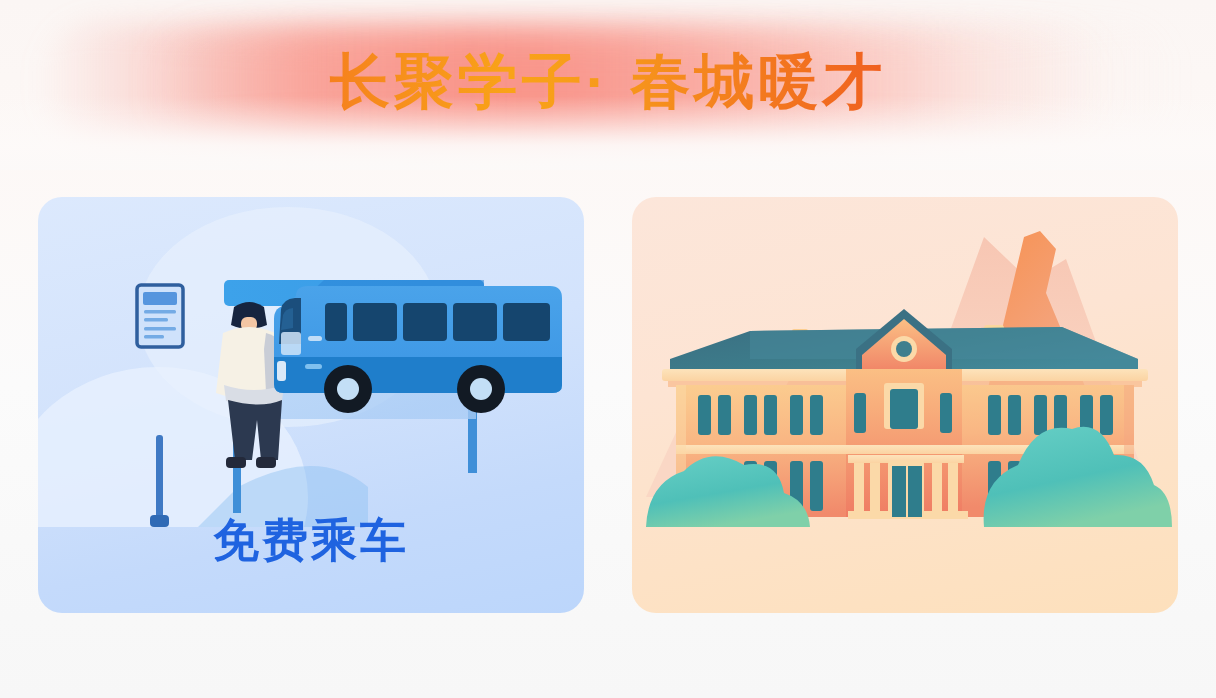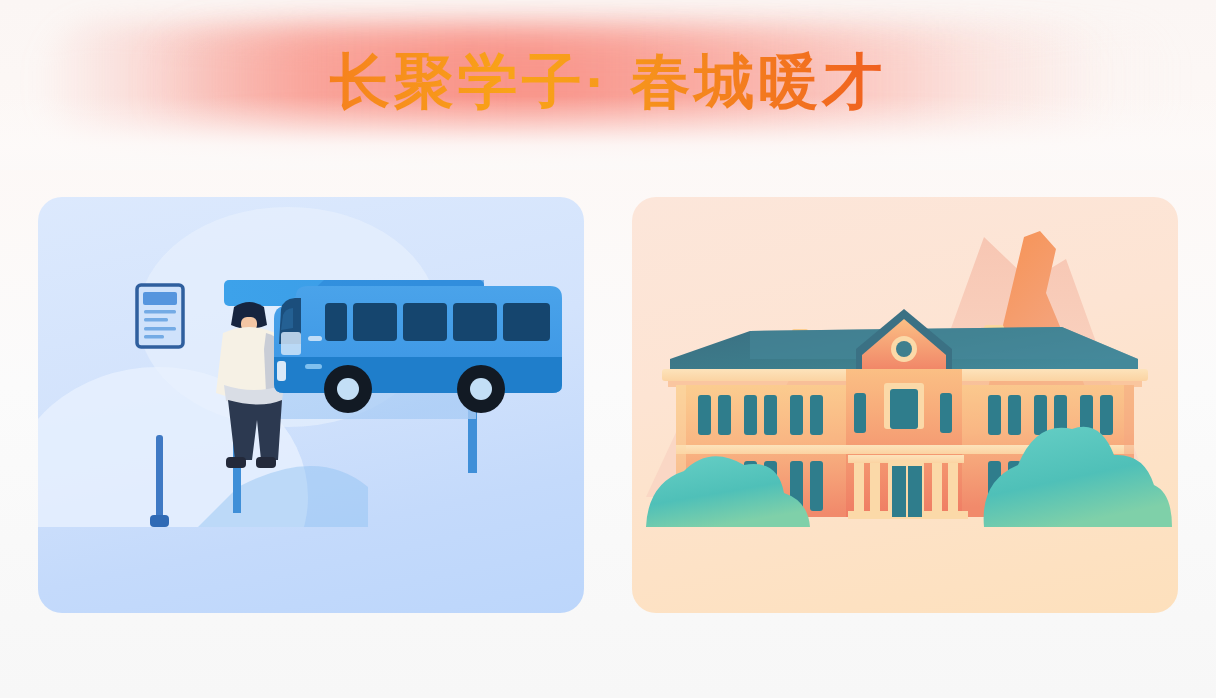--- a/index.html
+++ b/index.html
@@ -225,20 +225,21 @@
               <g>
                 <circle cx="310" cy="192" r="24" fill="#121a24"></circle>
                 <circle cx="310" cy="192" r="11" fill="#c3dff6"></circle>
                 <circle cx="443" cy="192" r="24" fill="#121a24"></circle>
                 <circle cx="443" cy="192" r="11" fill="#c3dff6"></circle>
               </g>
             </g>
           </g>
         </svg>
       </div>
+      <div class="card-title title-blue">免费乘车</div>
     </div>
 
     <div class="card card-orange">
       <div class="art">
         <svg width="546" height="330" viewBox="0 0 546 330">
           <defs>
             <linearGradient id="mountA" x1="0" y1="0" x2="0" y2="1">
               <stop offset="0%" stop-color="#f6c1ad"></stop>
               <stop offset="100%" stop-color="#fbdccb"></stop>
             </linearGradient>

